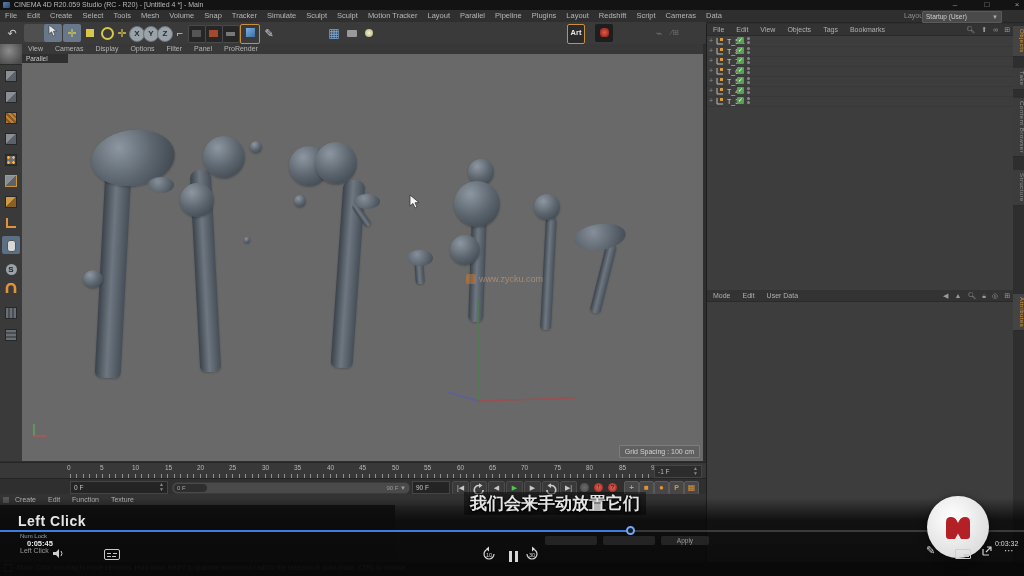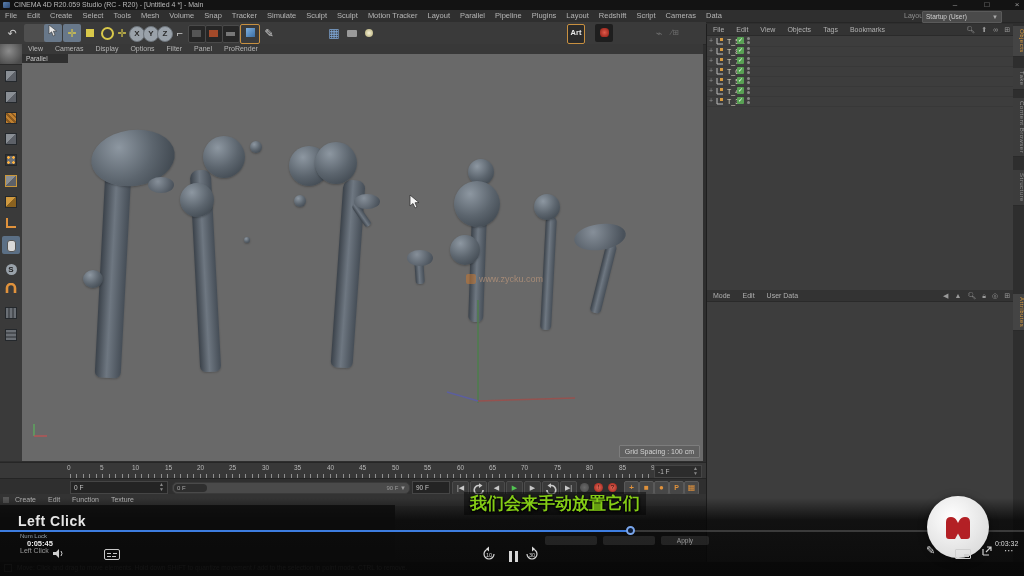--- a/index.html
+++ b/index.html
@@ -80,21 +80,21 @@
   .recc{position:absolute;top:4px;width:9px;height:9px;border-radius:50%;}
   .kt{position:absolute;top:2px;width:13px;height:12px;background:#474747;border:1px solid #5a5a5a;border-radius:2px;color:#e0923c;font-size:8px;line-height:12px;text-align:center;font-weight:bold;}
   .matmgr{left:0;top:494px;width:706px;height:12px;background:#333;}
   .matmgr .mi{float:left;color:#b5b5b5;font-size:7px;line-height:12px;padding:0 6px;}
   .matmgr .cb{float:left;width:6px;height:6px;background:#555;margin:3px 0 0 3px;}
   
   .statusbar{left:0;top:562px;width:1024px;height:14px;background:#202020;color:#6d6d6d;font-size:6.5px;line-height:11px;}
   .statusbar .sic{float:left;width:6px;height:6px;border:1px solid #555;margin:2px 5px 0 4px;}
   
   .shade{left:0;top:498px;width:1024px;height:78px;background:linear-gradient(rgba(5,5,5,0) 0,rgba(5,5,5,.78) 22px,rgba(5,5,5,.88) 100%);}
-  .sub-zh{top:492px;left:555px;transform:translateX(-50%);color:#84cc16;font-size:17px;font-weight:bold;background:rgba(0,0,0,.45);padding:0 6px;white-space:nowrap;text-shadow:1px 1px 2px #000,-1px 1px 2px #000;font-family:sans-serif;}
+  .sub-zh{top:492px;left:555px;transform:translateX(-50%);color:#e5e5e5;font-size:17px;font-weight:bold;background:rgba(0,0,0,.45);padding:0 6px;white-space:nowrap;text-shadow:1px 1px 2px #000,-1px 1px 2px #000;font-family:sans-serif;}
   .sub-en{top:514px;left:500px;transform:translateX(-50%);color:#e3e3e3;font-size:13.5px;background:rgba(0,0,0,.6);padding:0 6px 2px;white-space:nowrap;}
   .lc-box{left:0;top:505px;width:395px;height:55px;background:rgba(12,12,12,.84);}
   .lc-title{left:18px;top:8px;color:#e6e6e6;font-size:14px;font-weight:600;letter-spacing:.5px;}
   .prog-track{left:0;top:530px;width:1024px;height:2px;background:rgba(255,255,255,.18);}
   .prog-fill{left:0;top:530px;height:2px;background:#3d7de0;}
   .prog-handle{top:526px;width:9px;height:9px;border-radius:50%;background:#0d1b33;border:2px solid #79a6ec;box-sizing:border-box;}
   .tiny1{left:20px;top:533px;color:#93a0ab;font-size:6px;}
   .tiny2{left:27px;top:539px;color:#ececec;font-size:7.5px;font-weight:bold;}
   .tiny3{left:20px;top:547px;color:#9a9a9a;font-size:7px;}
   .spk{left:52px;top:548px;}

